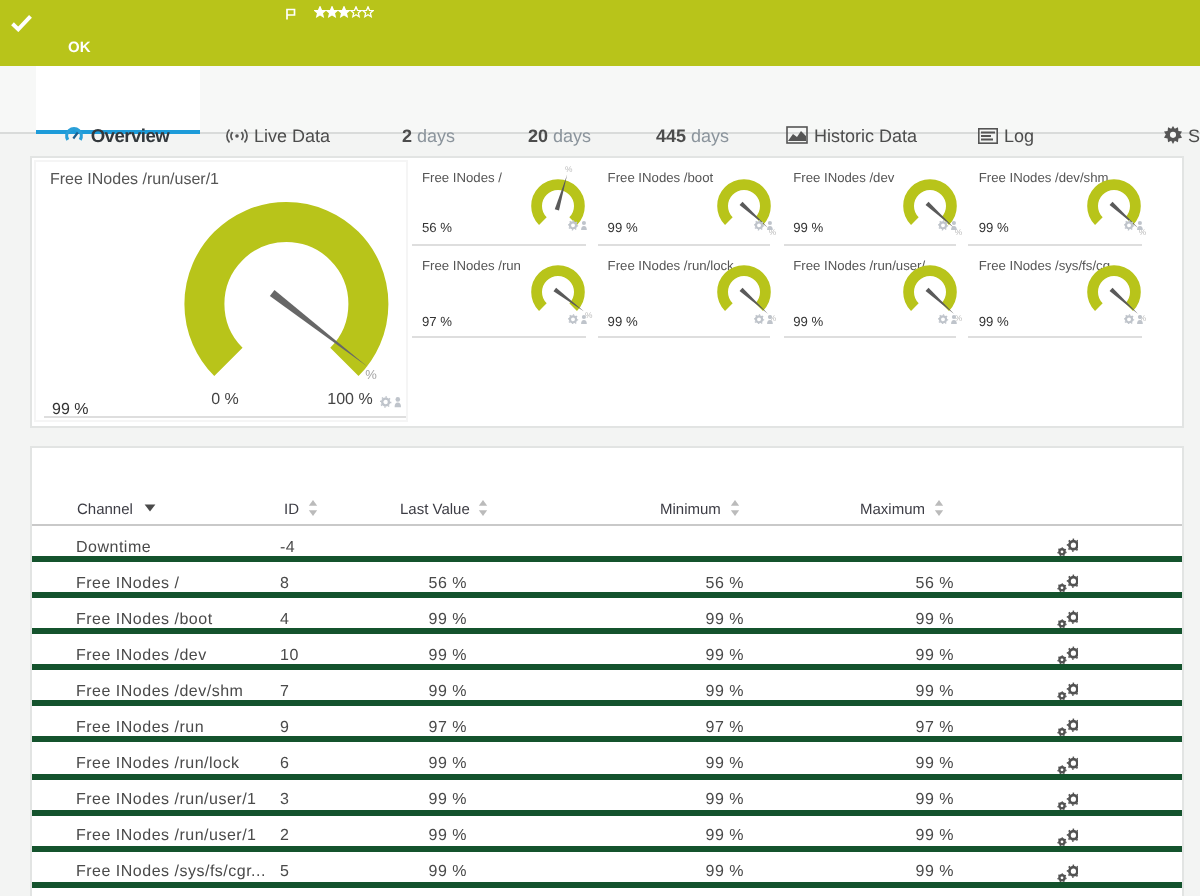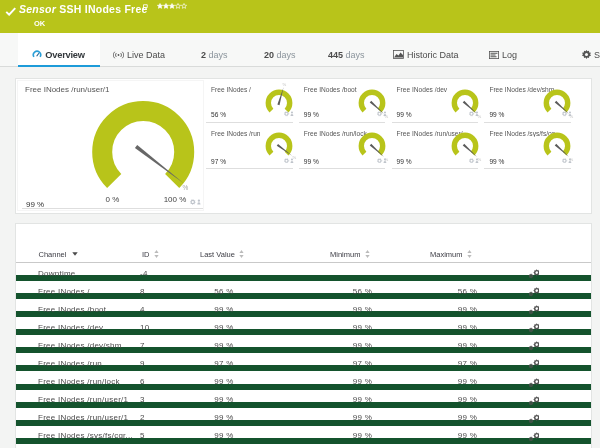--- a/index.html
+++ b/index.html
@@ -1,54 +1,53 @@
 <!DOCTYPE html>
 <html><head><meta charset="utf-8"><style>
 * { margin:0; padding:0; box-sizing:border-box; }
 html,body { width:600px; height:448px; font-family:"Liberation Sans", sans-serif; background:#f3f4f3; overflow:hidden; }
 #page { position:relative; width:600px; height:448px; }
 #hdr { position:absolute; left:0; top:0; width:600px; height:33px; background:#b8c41a; color:#fff; }
 #hdr .title { position:absolute; left:19px; top:3px; font-size:10.5px; font-weight:bold; letter-spacing:0.25px; }
 #hdr .ok { position:absolute; left:34px; top:18.5px; font-size:7.5px; font-weight:bold; }
 #tabs { position:absolute; left:0; top:33px; width:600px; height:34px; background:#f7f8f7; border-bottom:1px solid #d9dbda; font-size:9px; color:#4c4c4c; }
-.tab { position:absolute; top:0; height:34px; line-height:normal; padding-top:17px; white-space:nowrap; }
+.tab { position:absolute; top:0; height:34px; line-height:normal; padding-top:30px; white-space:nowrap; }
 .tab .dy { color:#8b949c; }
 #tab-ov { left:17.5px; width:82px; background:#fff; border-bottom:2.5px solid #1d9bd9; text-align:center; font-weight:bold; color:#33383c; letter-spacing:-0.25px; font-size:9.3px; }
 .panel { position:absolute; left:14.5px; width:577px; background:#fff; border:1px solid #e2e4e3; }
 #gpanel { top:78px; height:135.5px; }
 #tpanel { top:222.5px; height:226px; border-bottom:none; }
 .tile { position:absolute; background:#fff; }
 .ttitle { position:absolute; left:7px; font-size:6.6px; color:#555; white-space:nowrap; overflow:hidden; width:82px; }
 .tgauge { position:absolute; left:55px; }
 .tval { position:absolute; left:7px; font-size:6.6px; color:#333; }
 .tfoot { position:absolute; right:0.5px; bottom:2px; }
 .tline { position:absolute; left:2px; right:2px; bottom:0px; border-bottom:1px solid #dedede; }
 #ltile { position:absolute; left:1.5px; top:1px; width:187px; height:131px; border:1px solid #f5f5f5; }
 #ltile .ltitle { position:absolute; left:7px; top:3.5px; font-size:8px; color:#555; }
 #ltile .lval { position:absolute; left:8px; top:119px; font-size:8px; color:#333; }
 #ltile .l0 { position:absolute; left:82px; top:114px; font-size:8px; color:#444; width:25px; text-align:center; }
 #ltile .l100 { position:absolute; left:139.5px; top:114px; font-size:8px; color:#444; width:35px; text-align:center; }
 #ltile .lfoot { position:absolute; right:2px; bottom:1.5px; }
 #ltile .lline { position:absolute; left:4px; right:0px; bottom:1px; border-bottom:1px solid #dedede; }
 #thead { position:absolute; left:0; top:0; width:100%; height:39.5px; border-bottom:1px solid #c9c9c9; font-size:7.5px; color:#3c3c44; font-weight:normal; }
 #thead span { position:absolute; bottom:3.2px; }
-.trow { position:absolute; left:0; width:100%; height:18.08px; border-bottom:6px solid #14532d; font-size:8px; color:#4a4a4a; letter-spacing:0.25px; }
+.trow { position:absolute; left:0; width:100%; height:18.08px; border-bottom:3px solid #14532d; font-size:8px; color:#4a4a4a; letter-spacing:0.25px; }
 .trow span { position:absolute; top:5.5px; }
 .c1 { left:22.5px; } .c2 { left:124.5px; }
 .c3 { left:140px; width:78px; text-align:right; }
 .c4 { left:278.5px; width:78px; text-align:right; }
 .c5 { left:383.5px; width:78px; text-align:right; }
 .cg { left:512px; top:6px !important; }
 </style></head><body>
 <div id="page">
   <div id="hdr">
     <svg width="11.5" height="9" viewBox="0 0 12 10" style="position:absolute;left:4.5px;top:6.5px">
       <path d="M1 5.4 L4.2 8.5 L11 1.3" fill="none" stroke="#fff" stroke-width="2.2"></path>
       </svg>
-    <div class="title"><i>Sensor</i>&nbsp;SSH INodes Free</div>
     <svg width="6.5" height="6" viewBox="0 0 13 12" style="position:absolute;left:141.5px;top:3.5px">
       <path d="M3 11.5 L3 1.5 L10.5 1.5 L10.5 7 L3 7" fill="none" stroke="#fff" stroke-width="1.7"></path>
       </svg>
     <svg width="6" height="6" viewBox="0 0 24 24" style="position:absolute;left:156.5px;top:3px">
         <path d="M12 1.7 L14.9 8.6 L22.4 9.2 L16.7 14.1 L18.4 21.4 L12 17.5 L5.6 21.4 L7.3 14.1 L1.6 9.2 L9.1 8.6 Z" fill="#ffffff" stroke="#ffffff" stroke-width="2.6"></path>
       </svg>
       <svg width="6" height="6" viewBox="0 0 24 24" style="position:absolute;left:162.5px;top:3px">
         <path d="M12 1.7 L14.9 8.6 L22.4 9.2 L16.7 14.1 L18.4 21.4 L12 17.5 L5.6 21.4 L7.3 14.1 L1.6 9.2 L9.1 8.6 Z" fill="#ffffff" stroke="#ffffff" stroke-width="2.6"></path>
       </svg>
       <svg width="6" height="6" viewBox="0 0 24 24" style="position:absolute;left:168.5px;top:3px">

